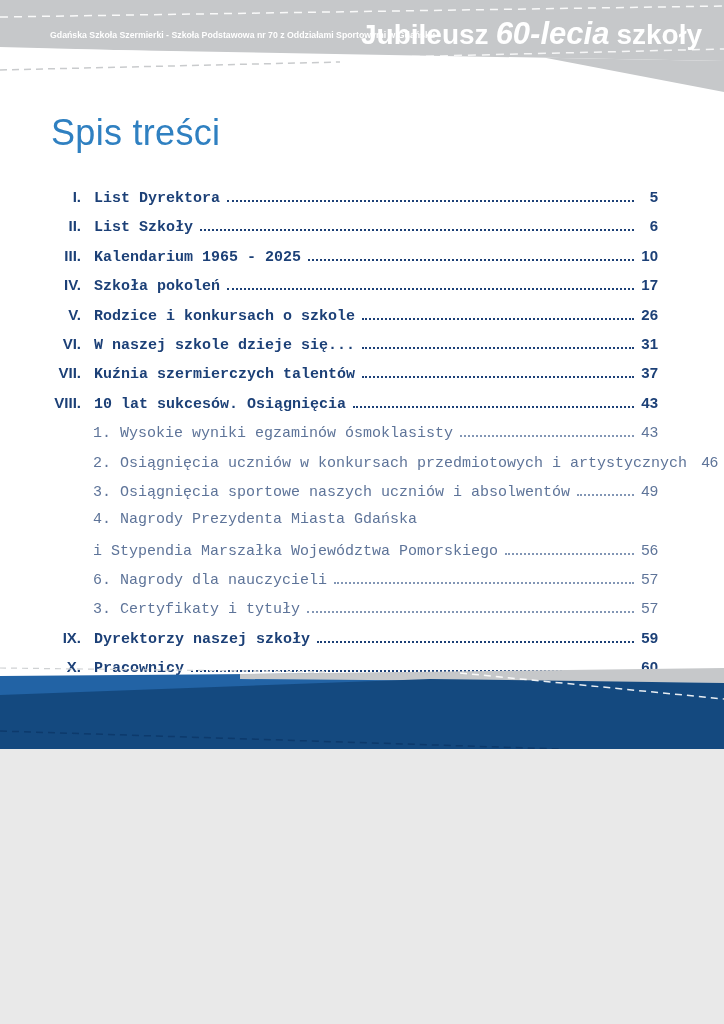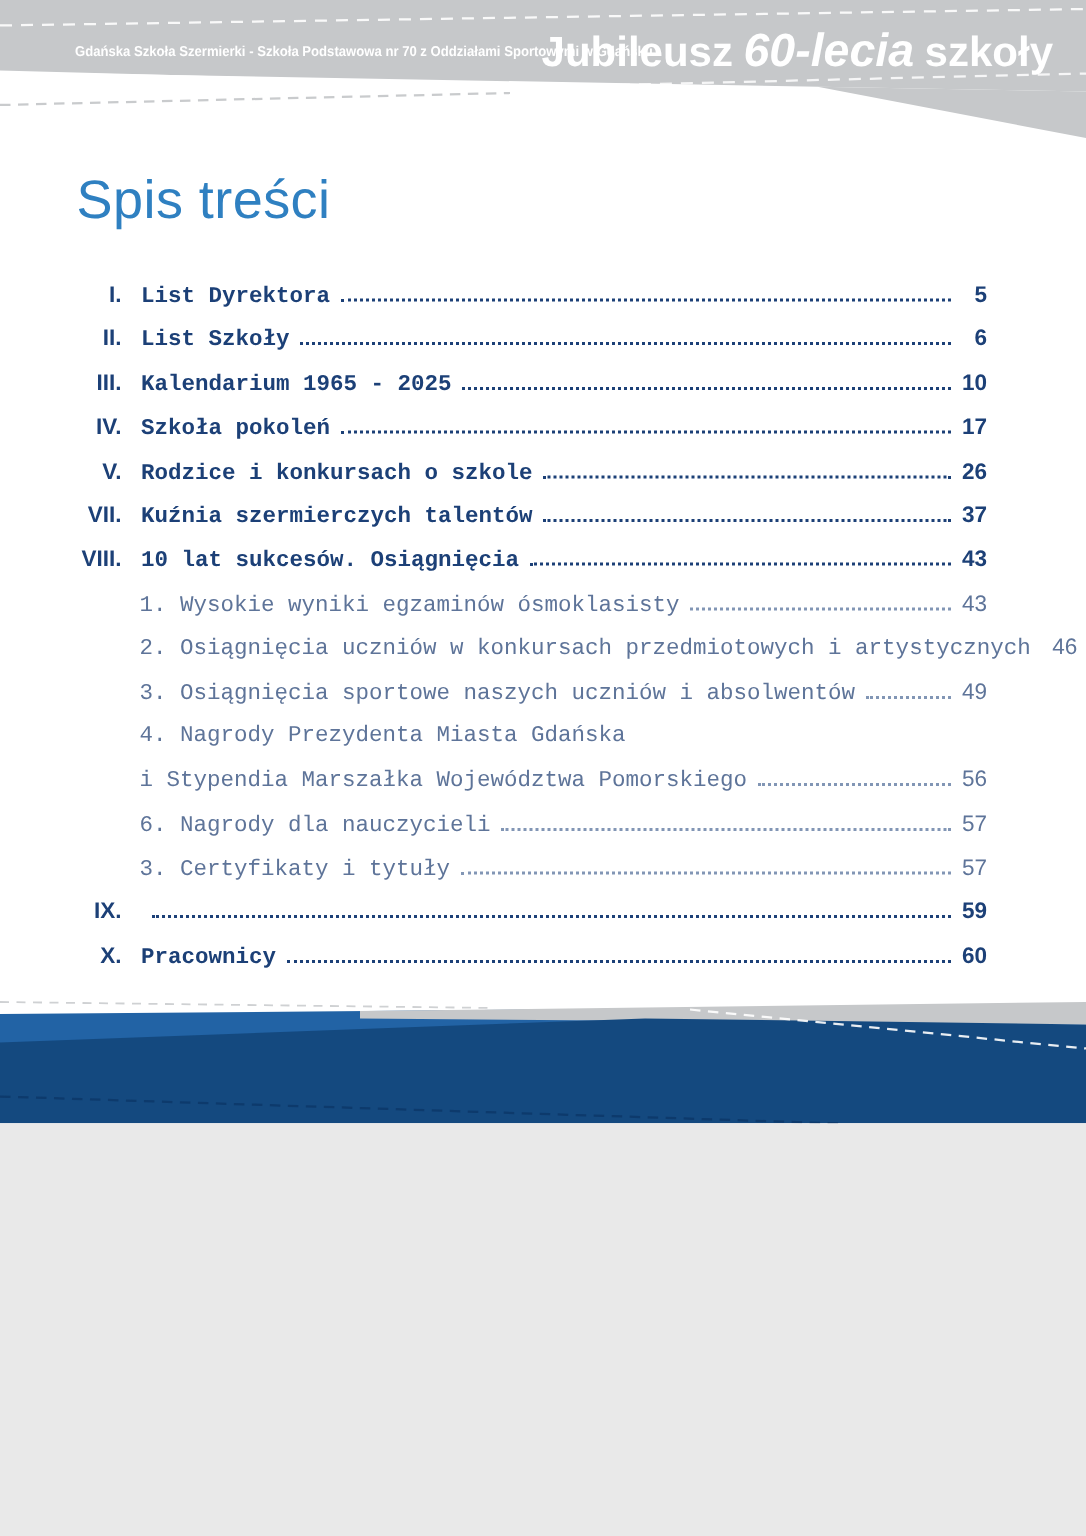--- a/index.html
+++ b/index.html
@@ -114,20 +114,26 @@
         <span class="leader"></span>
         <span class="pagenum">17</span>
       </div>
       <div class="toc-row main">
         <span class="num">V.</span>
         <span class="label">Rodzice i konkursach o szkole</span>
         <span class="leader"></span>
         <span class="pagenum">26</span>
       </div>
       <div class="toc-row main">
+        <span class="num">VI.</span>
+        <span class="label">W naszej szkole dzieje się...</span>
+        <span class="leader"></span>
+        <span class="pagenum">31</span>
+      </div>
+      <div class="toc-row main">
         <span class="num">VII.</span>
         <span class="label">Kuźnia szermierczych talentów</span>
         <span class="leader"></span>
         <span class="pagenum">37</span>
       </div>
       <div class="toc-row main">
         <span class="num">VIII.</span>
         <span class="label">10 lat sukcesów. Osiągnięcia</span>
         <span class="leader"></span>
         <span class="pagenum">43</span>
@@ -160,20 +166,21 @@
         <span class="leader"></span>
         <span class="pagenum">57</span>
       </div>
       <div class="toc-row sub">
         <span class="label">3. Certyfikaty i tytuły</span>
         <span class="leader"></span>
         <span class="pagenum">57</span>
       </div>
       <div class="toc-row main">
         <span class="num">IX.</span>
+        <span class="label">Dyrektorzy naszej szkoły</span>
         <span class="leader"></span>
         <span class="pagenum">59</span>
       </div>
       <div class="toc-row main">
         <span class="num">X.</span>
         <span class="label">Pracownicy</span>
         <span class="leader"></span>
         <span class="pagenum">60</span>
       </div>
     </div>

